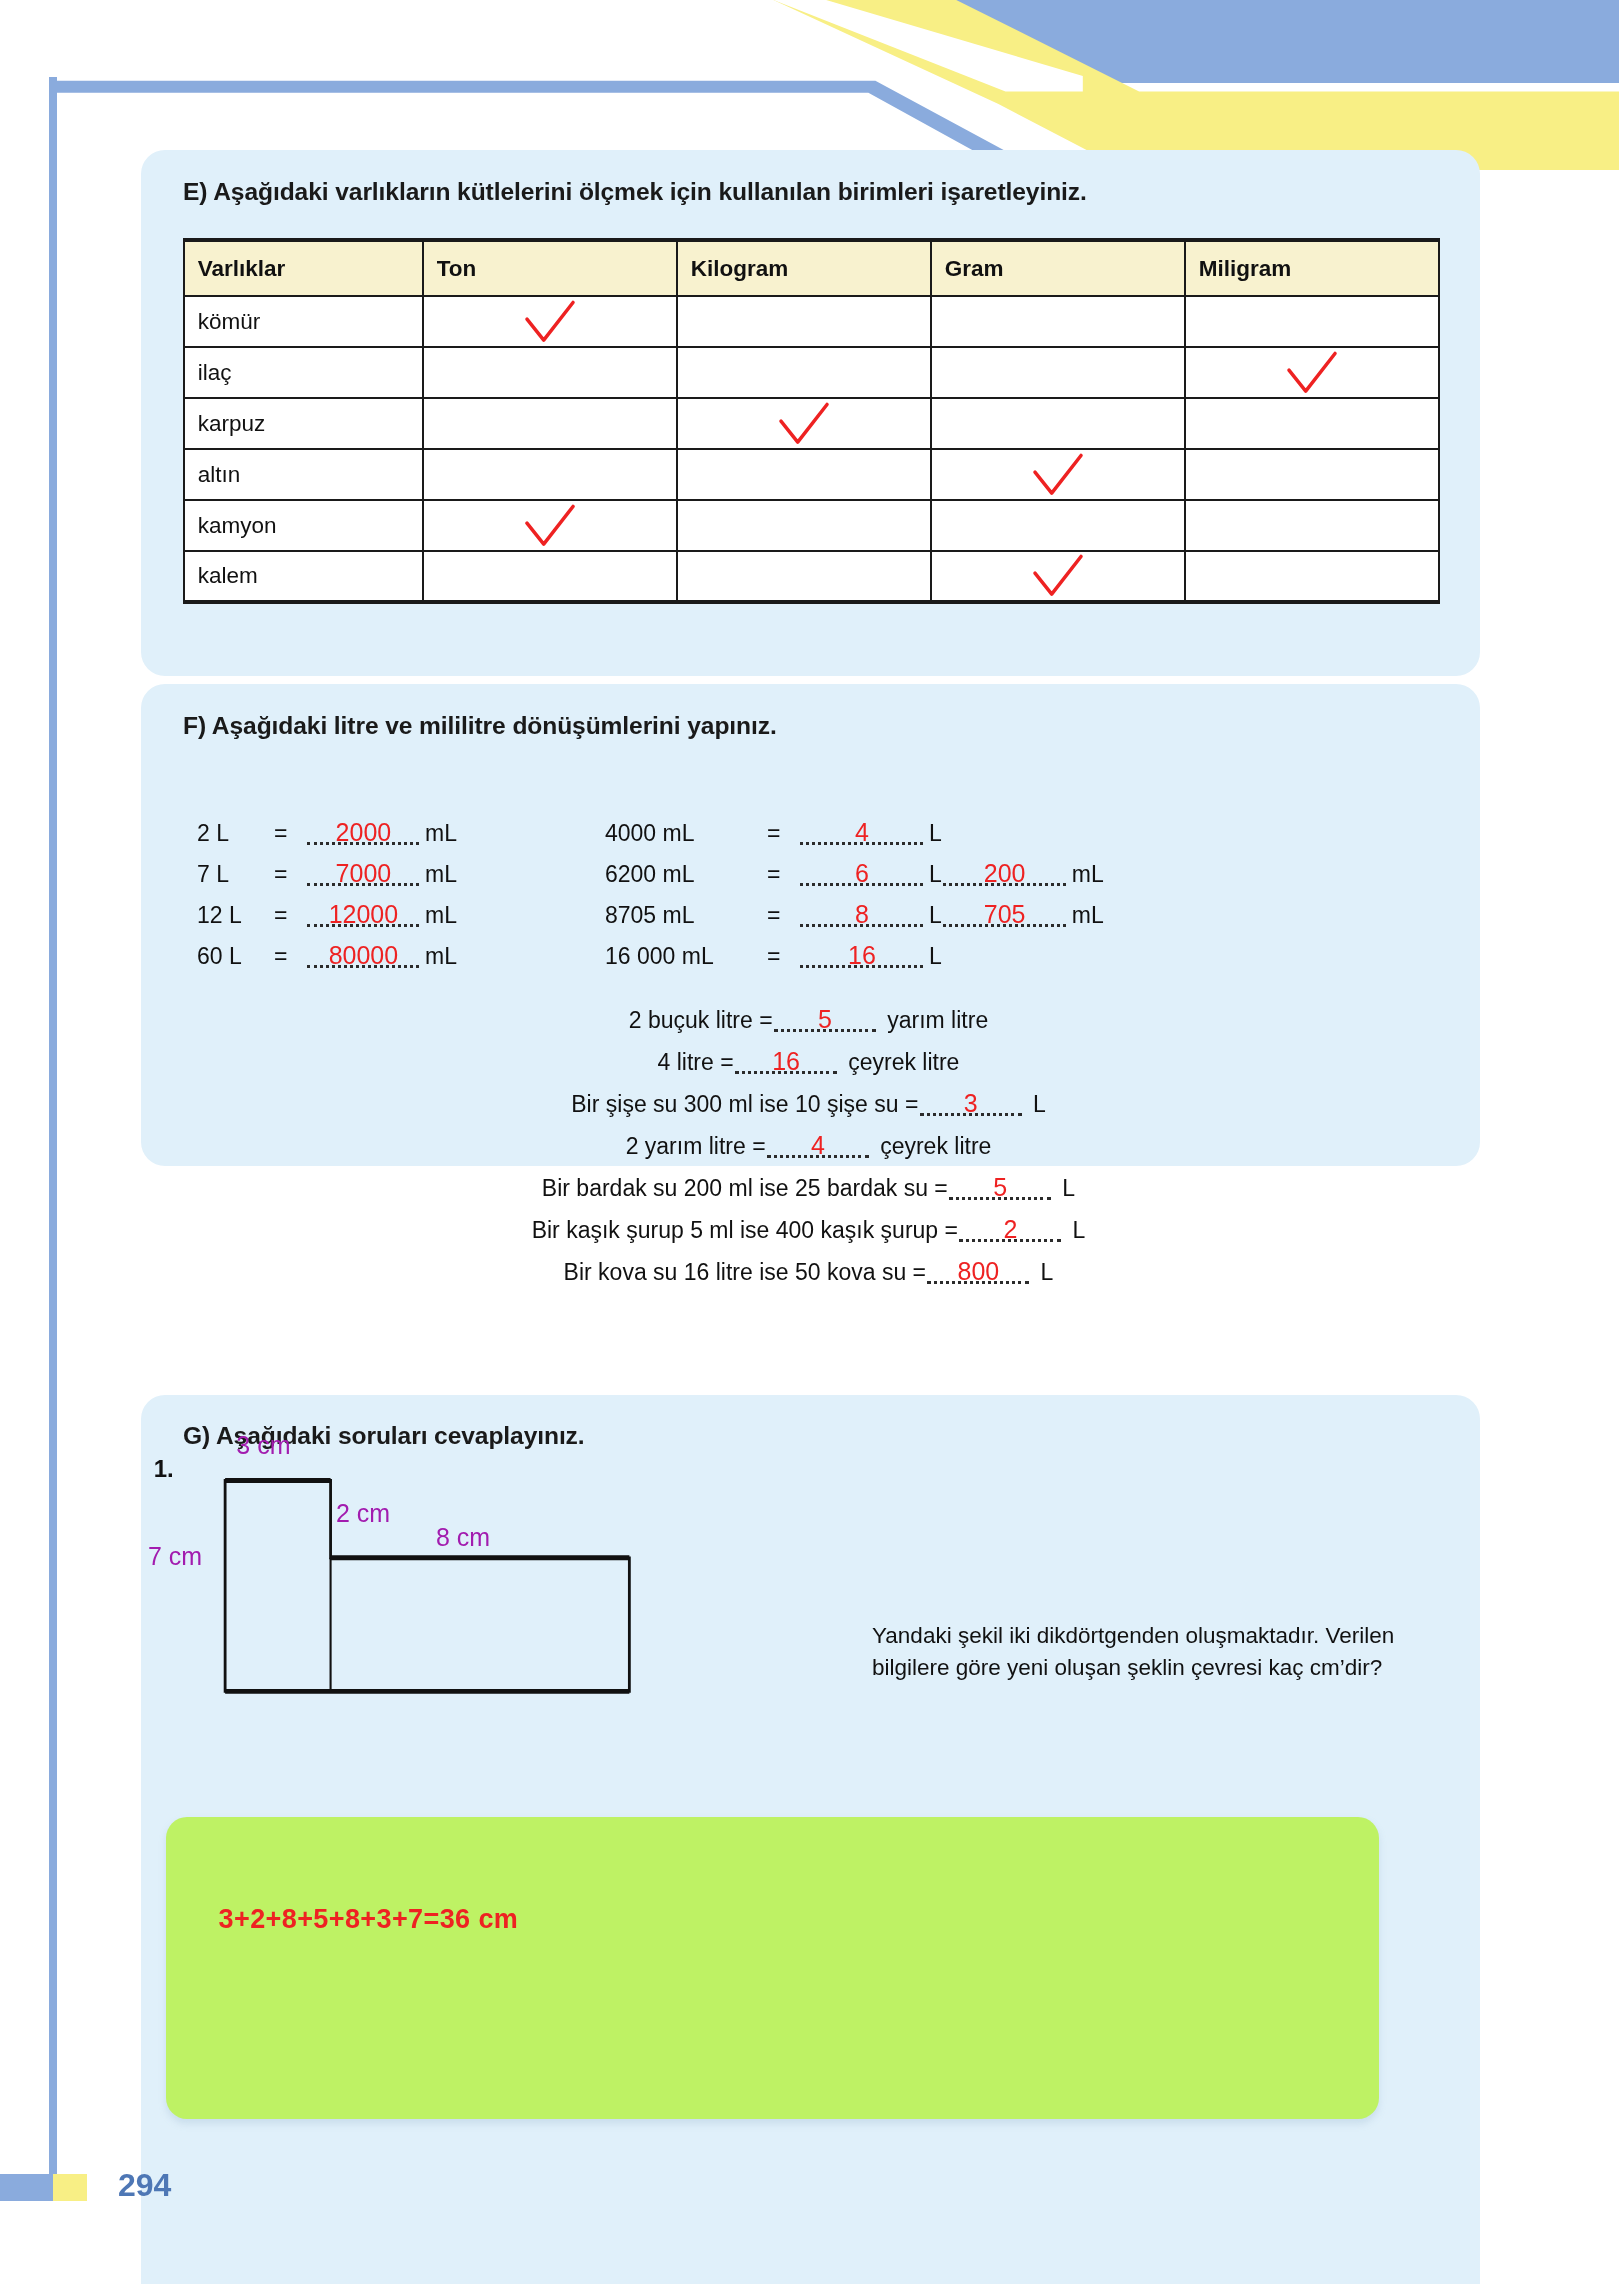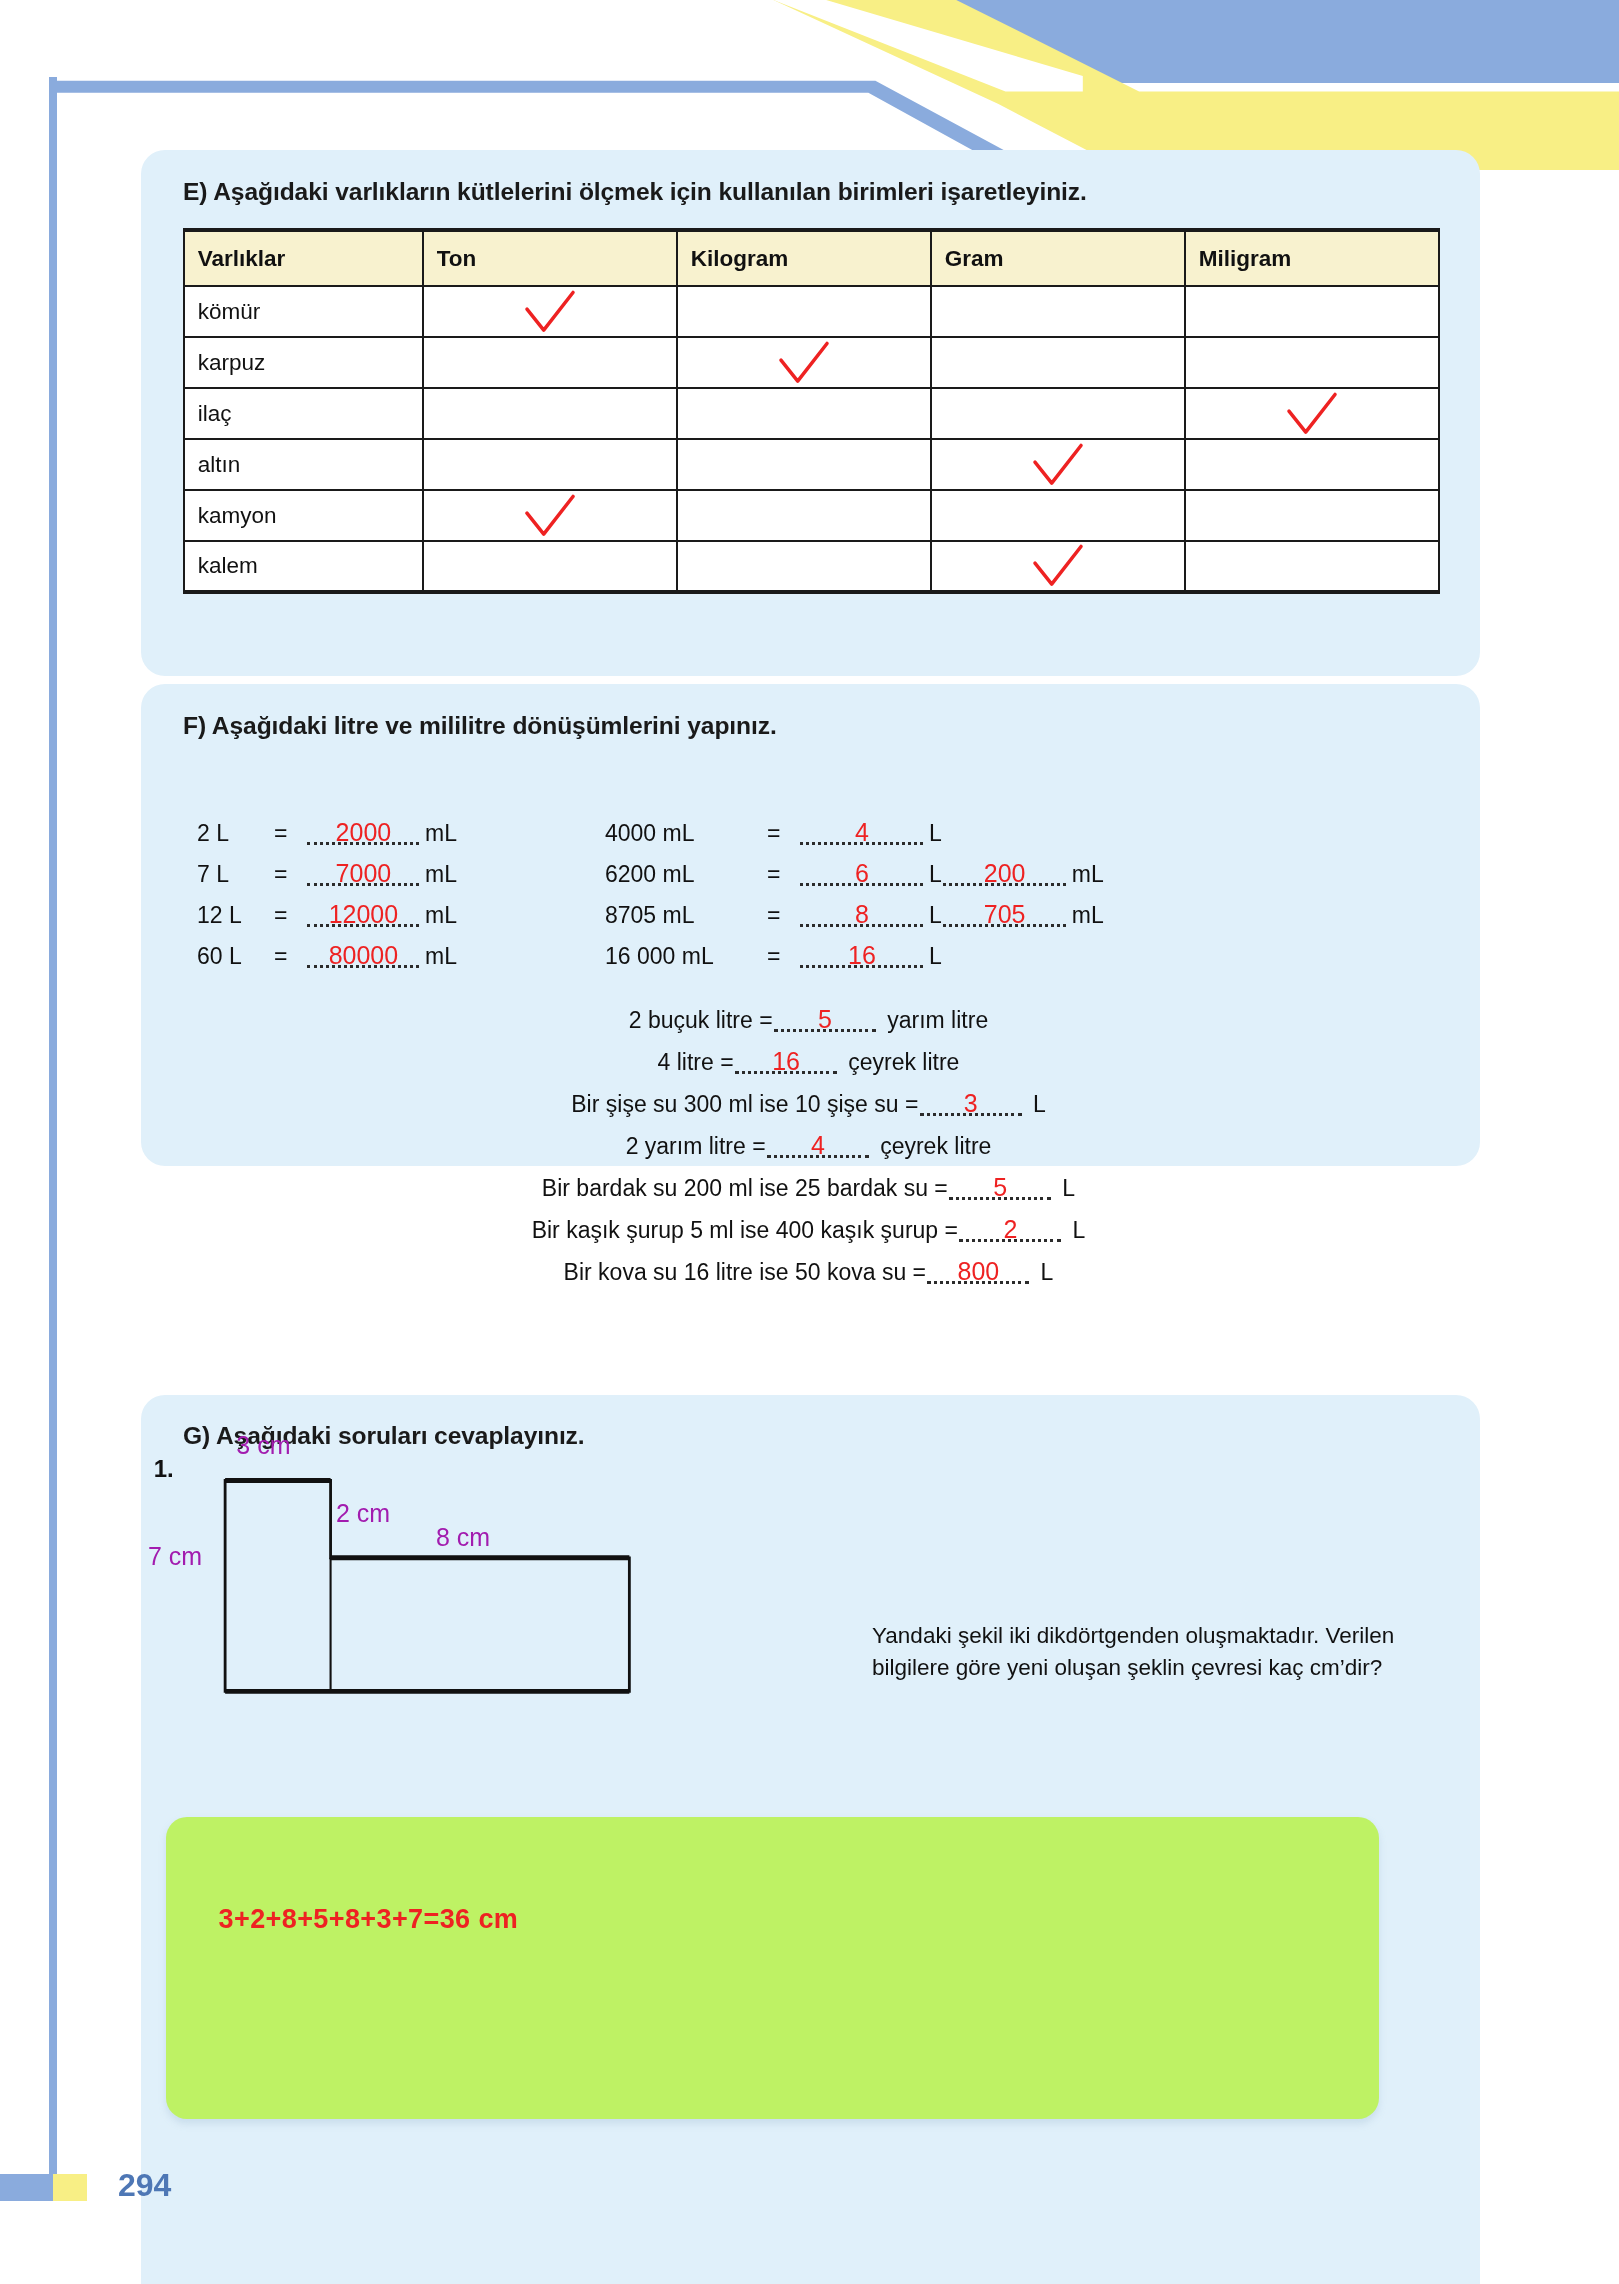--- a/index.html
+++ b/index.html
@@ -30,21 +30,21 @@
     font-size:24.6px;
     font-weight:bold;
     color:#1a1a1a;
     letter-spacing:-0.1px;
     white-space:nowrap;
   }
 
   
   #mass-table {
     position:absolute;
-    left:42px; top:78px;
+    left:42px; top:88px;
     width:1255px;
     border-collapse:collapse;
     table-layout:fixed;
   }
   #mass-table th, #mass-table td {
     border:2.1px solid #1a1a1a;
     height:51px;
     padding:0 12.7px;
     text-align:left;
     vertical-align:middle;
@@ -197,44 +197,44 @@
               <svg width="60" height="45" viewBox="0 0 86 64">
                 <path d="M10 28 L34 58 L76 4" fill="none" stroke="#ee2222" stroke-width="5" stroke-linecap="round" stroke-linejoin="round"></path>
               </svg>
             </span>
           </td>
           <td></td>
           <td></td>
           <td></td>
         </tr>
         <tr>
+          <td>ilaç</td>
+          <td></td>
+          <td></td>
+          <td></td>
+          <td>
+            <span class="tick">
+              <svg width="60" height="45" viewBox="0 0 86 64">
+                <path d="M10 28 L34 58 L76 4" fill="none" stroke="#ee2222" stroke-width="5" stroke-linecap="round" stroke-linejoin="round"></path>
+              </svg>
+            </span>
+          </td>
+        </tr>
+        <tr>
           <td>karpuz</td>
           <td></td>
           <td>
             <span class="tick">
               <svg width="60" height="45" viewBox="0 0 86 64">
                 <path d="M10 28 L34 58 L76 4" fill="none" stroke="#ee2222" stroke-width="5" stroke-linecap="round" stroke-linejoin="round"></path>
               </svg>
             </span>
           </td>
           <td></td>
           <td></td>
-        </tr>
-        <tr>
-          <td>ilaç</td>
-          <td></td>
-          <td></td>
-          <td></td>
-          <td>
-            <span class="tick">
-              <svg width="60" height="45" viewBox="0 0 86 64">
-                <path d="M10 28 L34 58 L76 4" fill="none" stroke="#ee2222" stroke-width="5" stroke-linecap="round" stroke-linejoin="round"></path>
-              </svg>
-            </span>
-          </td>
         </tr>
         <tr>
           <td>altın</td>
           <td></td>
           <td></td>
           <td>
             <span class="tick">
               <svg width="60" height="45" viewBox="0 0 86 64">
                 <path d="M10 28 L34 58 L76 4" fill="none" stroke="#ee2222" stroke-width="5" stroke-linecap="round" stroke-linejoin="round"></path>
               </svg>

